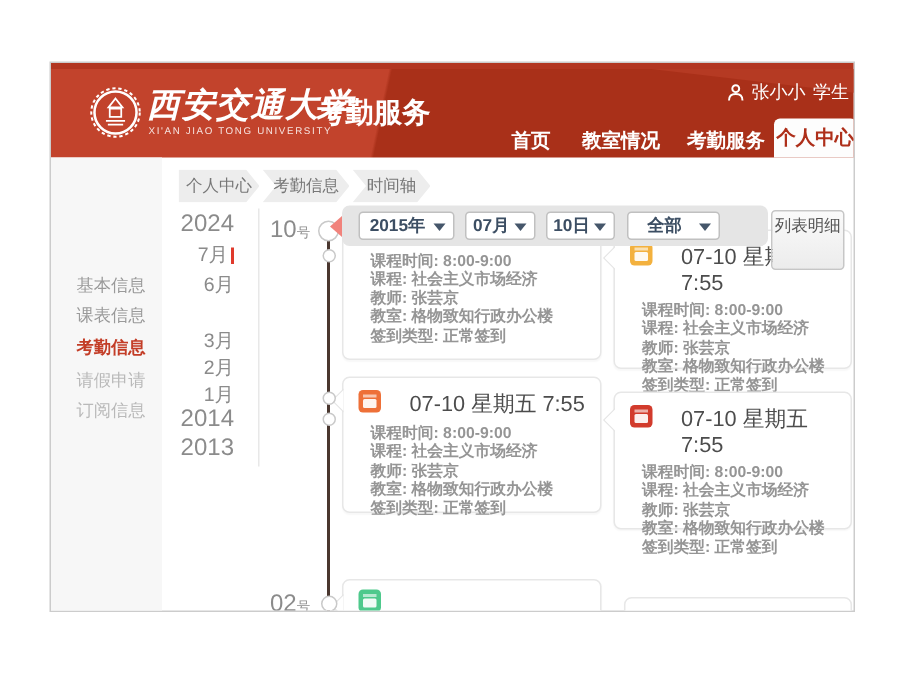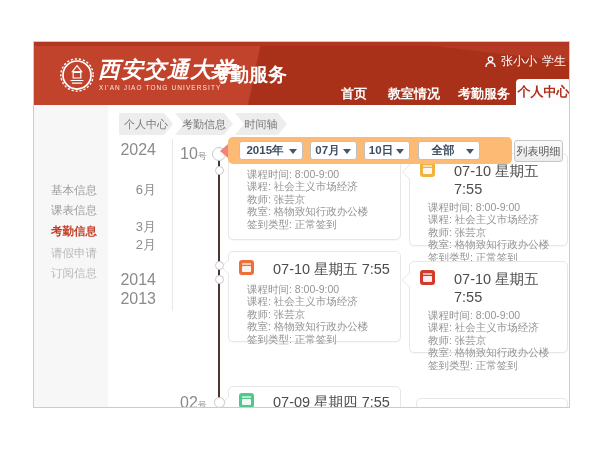--- a/index.html
+++ b/index.html
@@ -40,48 +40,48 @@
   .ynav.yr{left:60px;width:62px;text-align:right;font-size:16px;}
   .ynav.mo{left:60px;width:62px;text-align:right;font-size:13px;}
   .tick{display:inline-block;width:2px;height:11px;background:#e03a2c;margin-left:2px;vertical-align:-2px;}
   .vsep{position:absolute;left:138px;top:97px;width:1px;height:172px;background:#e8e8e8;}
   .daylab{position:absolute;left:146px;font-size:16px;color:#8b8b8b;white-space:nowrap;}
   .daylab .suf{font-size:9px;}
   
   .tline{position:absolute;left:184px;top:106px;width:2px;height:261px;background:#4a372f;z-index:3;}
   .node{position:absolute;background:#fff;border:1px solid #c9c9c9;border-radius:50%;z-index:6;}
   
-  .filter{position:absolute;left:194px;top:95px;width:284px;height:27px;background:#fdba74;
+  .filter{position:absolute;left:194px;top:95px;width:284px;height:27px;background:#e5e5e5;
           border-radius:5px;z-index:8;text-align:right;}
   .filter-ptr{position:absolute;left:186px;top:102px;width:0;height:0;border:7px solid transparent;
               border-left:0;border-right:8px solid #f1837c;z-index:8;}
   .dd{position:absolute;top:4px;height:19px;background:#fff;border:1px solid #c0c0c0;border-radius:3px;
       font-size:11.5px;font-weight:bold;color:#3c4e63;display:flex;align-items:center;
       justify-content:center;cursor:pointer;}
   .dd .caret{position:absolute;right:5px;top:7px;width:0;height:0;border:4px solid transparent;
              border-bottom:0;border-top:5px solid #45566a;}
   .dd .dd-t{padding-right:12px;}
-  .btn{position:absolute;left:480px;top:98px;width:49px;height:22px;background:linear-gradient(#fafafa,#ececec);
+  .btn{position:absolute;left:480px;top:98px;width:49px;height:40px;background:linear-gradient(#fafafa,#ececec);
        border:1px solid #c6c6c6;border-radius:3px;font-size:11px;color:#555;text-align:center;
        line-height:20px;cursor:pointer;z-index:8;}
   
   .card{position:absolute;background:#fff;border:1px solid #e7e7e7;border-radius:5px;
         box-shadow:0 1px 1px rgba(0,0,0,.03);z-index:2;}
   .ptrb{position:absolute;left:-8px;width:0;height:0;border:8px solid transparent;border-left:0;
         border-right:8px solid #e4e4e4;}
   .ptr{position:absolute;left:-7px;width:0;height:0;border:7px solid transparent;border-left:0;
        border-right:7px solid #fff;}
   .hd{display:flex;align-items:flex-start;gap:19px;padding:8px 0 0 10px;font-size:14.5px;color:#4c4c4c;}
   .evicon{width:15px;height:15px;border-radius:3px;position:relative;flex:0 0 auto;}
   .evicon::after{content:"";position:absolute;left:3px;right:3px;top:6px;bottom:3px;
                  background:rgba(255,255,255,.92);border-radius:1px;}
   .evicon::before{content:"";position:absolute;left:3px;right:3px;top:3px;height:2px;
                   background:rgba(255,255,255,.6);}
   .rows{padding-left:18px;font-size:10.5px;color:#959595;line-height:1.19;}
-  .rows .row{white-space:nowrap;}
+  .rows .row{white-space:nowrap;font-weight:bold;}
   .rows.noheader{padding-top:16px;}
   .rows.afterhd{padding-top:4px;}
 </style>
 </head>
 <body>
 
 <div class="stage">
  <div class="window">
 
   <div class="hdr">
@@ -116,23 +116,25 @@
     <div class="side-item active" style="top:119px">考勤信息</div>
     <div class="side-item dim" style="top:141px">请假申请</div>
     <div class="side-item dim" style="top:161px">订阅信息</div>
   </div>
 
   <div class="crumb first" style="left:85px;width:54px">个人中心</div>
   <div class="crumb next" style="left:141px;width:58px">考勤信息</div>
   <div class="crumb next" style="left:201px;width:52px">时间轴</div>
 
   <div class="ynav yr" style="top:99px">2024</div>
+  <div class="ynav mo" style="top:119px"><span>7月</span><span class="tick"></span></div>
   <div class="ynav mo" style="top:139px">6月</div>
   <div class="ynav mo" style="top:176px">3月</div>
   <div class="ynav mo" style="top:194px">2月</div>
+  <div class="ynav mo" style="top:212px">1月</div>
   <div class="ynav yr" style="top:229px">2014</div>
   <div class="ynav yr" style="top:248px">2013</div>
   <div class="vsep"></div>
 
   <div class="daylab" style="top:103px"><span>10</span><span class="suf">号</span></div>
   <div class="daylab" style="top:352px"><span>02</span><span class="suf">号</span></div>
   <div class="tline"></div>
   <div class="node" style="left:178px;top:105px;width:14px;height:14px"></div>
   <div class="node" style="left:180.5px;top:124px;width:9px;height:9px"></div>
   <div class="node" style="left:180.5px;top:219px;width:9px;height:9px"></div>
@@ -216,21 +218,20 @@
       <div class="row">教室: 格物致知行政办公楼</div>
       <div class="row">签到类型: 正常签到</div>
     </div>
   </div>
 
   <div class="card" style="left:194px;top:344px;width:173px;height:60px">
     <span class="ptrb" style="top:9px"></span>
         <span class="ptr" style="top:10px"></span>
     <div class="hd" style="padding-top:6px">
           <span class="evicon" style="background-color: rgb(78, 201, 140);"></span>
-          <span>07-09 星期四 7:55</span>
         </div>
 
   </div>
 
   <div class="card" style="left:382px;top:356px;width:152px;height:40px"></div>
 
  </div>
 </div>
 
 </body></html>

